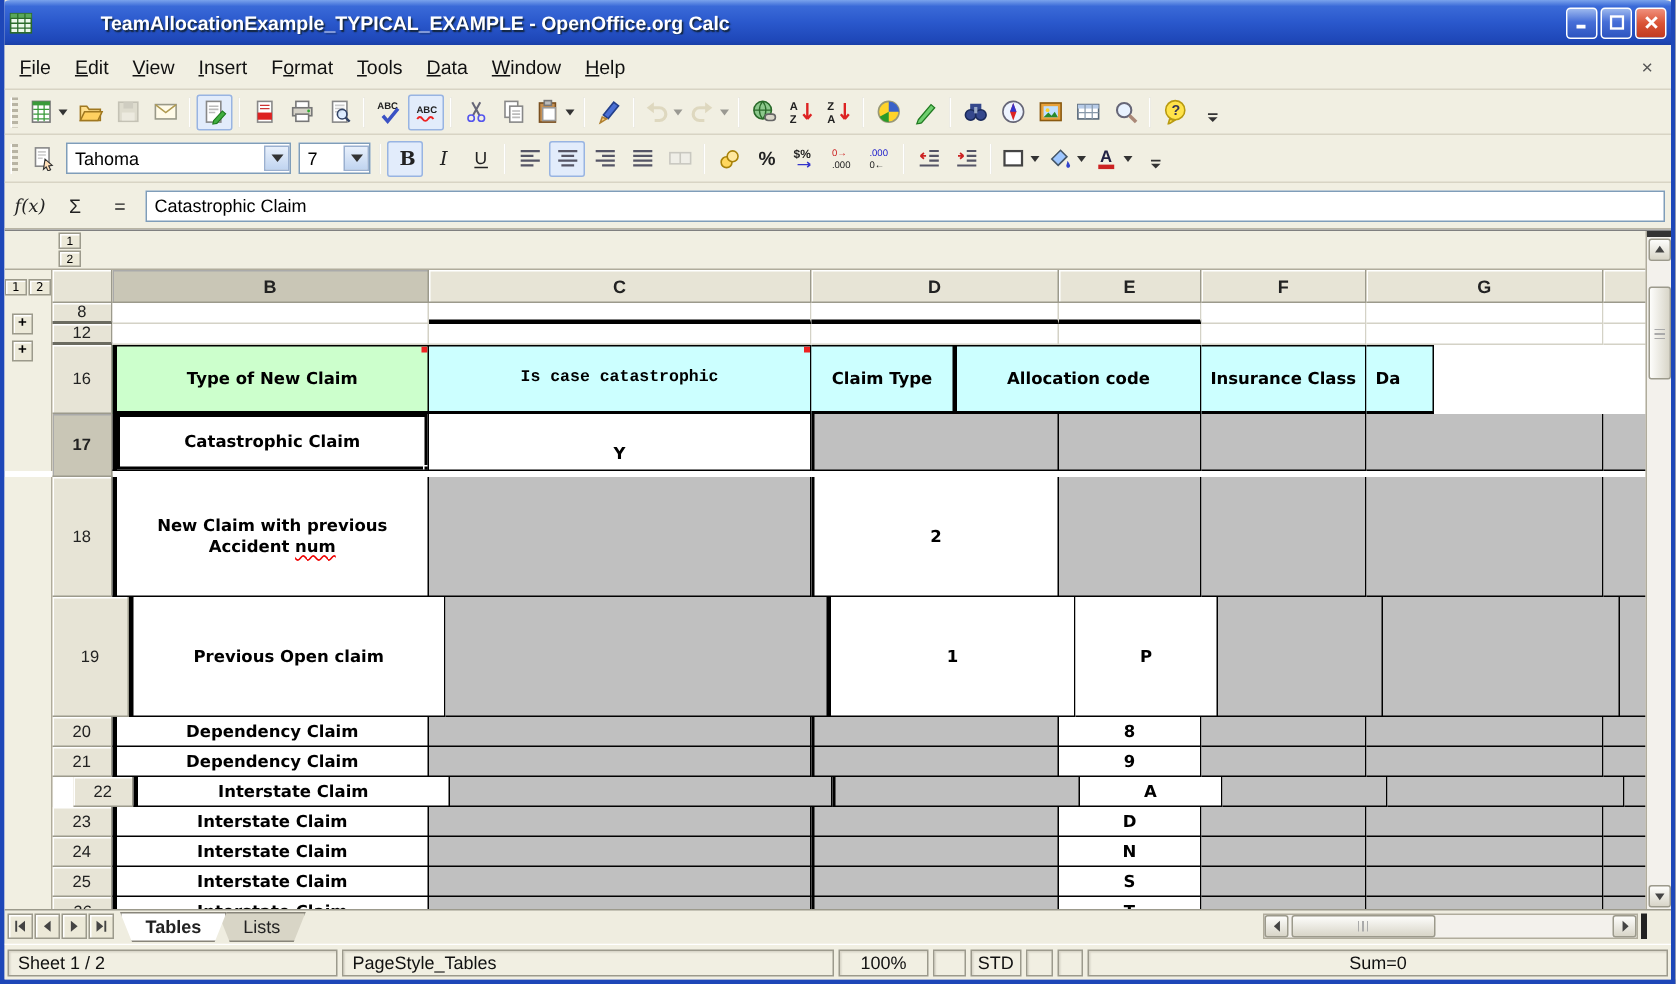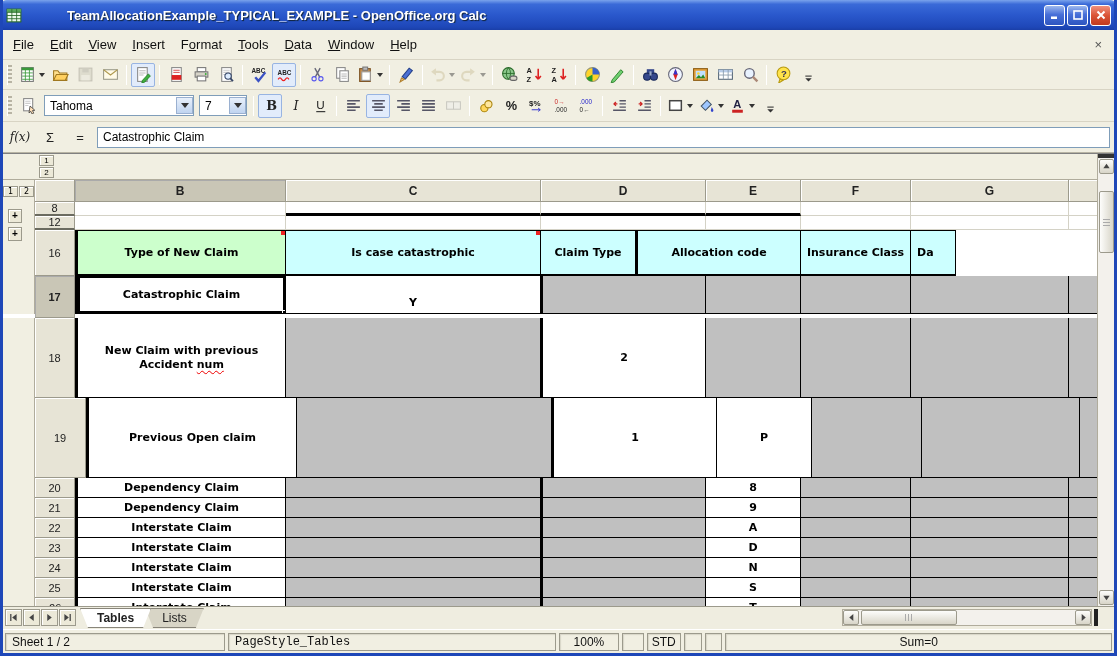--- a/index.html
+++ b/index.html
@@ -584,21 +584,21 @@
           <div class="gcell cell bg-white" style="width: 158px; height: 14px;"></div>
           <div class="gcell cell bg-white" style="width: 45px; height: 14px;"></div>
         </div>
         <div class="grow tablerow hdrrow">
           <div class="gcell gutter" style="width: 32px; height: 46px;"></div>
           <div class="gcell rhead" style="width: 40px; height: 46px;">16</div>
           <div class="gcell cell bg-green first" style="width: 211px; height: 46px;">
             <span>Type of New Claim</span>
             <div class="flag" style="background: rgb(238, 34, 34);"></div>
           </div>
-          <div class="gcell cell bg-cyan" style="width: 255px; height: 46px;">
+          <div class="gcell cell bg-cyan" style="width: 255px; height: 46px; font-family: Liberation Mono, monospace;">
             <span>Is case catastrophic</span>
             <div class="flag" style="background: rgb(238, 34, 34);"></div>
           </div>
           <div class="gcell cell bg-cyan" style="width: 95px; height: 46px;">
             <span>Claim Type</span>
           </div>
           <div class="gcell cell bg-cyan dthick" style="width: 165px; height: 46px;">
             <span>Allocation code</span>
           </div>
           <div class="gcell cell bg-cyan" style="width: 110px; height: 46px;">
@@ -681,21 +681,21 @@
           <div class="gcell cell bg-gray dthick" style="width: 165px; height: 20px;"></div>
           <div class="gcell cell bg-white" style="width: 95px; height: 20px;">
             <span>9</span>
           </div>
           <div class="gcell cell bg-gray" style="width: 110px; height: 20px;"></div>
           <div class="gcell cell bg-gray" style="width: 158px; height: 20px;"></div>
           <div class="gcell cell bg-gray" style="width: 45px; height: 20px;"></div>
         </div>
         <div class="grow tablerow">
           <div class="gcell gutter" style="width: 32px; height: 20px;"></div>
-          <div class="gcell rhead" style="width: 40px; height: 20px;">22</div>
+          <div class="gcell rhead" style="width: 40px; height: 20px; margin-left: 14px;">22</div>
           <div class="gcell cell bg-white first" style="width: 211px; height: 20px;">
             <span>Interstate Claim</span>
           </div>
           <div class="gcell cell bg-gray" style="width: 255px; height: 20px;"></div>
           <div class="gcell cell bg-gray dthick" style="width: 165px; height: 20px;"></div>
           <div class="gcell cell bg-white" style="width: 95px; height: 20px;">
             <span>A</span>
           </div>
           <div class="gcell cell bg-gray" style="width: 110px; height: 20px;"></div>
           <div class="gcell cell bg-gray" style="width: 158px; height: 20px;"></div>
@@ -824,21 +824,21 @@
           <svg viewBox="0 0 10 10" width="9" height="9">
             <path d="M3 1l4.5 4L3 9z" fill="#444"></path>
           </svg>
         </div>
     </div>
     <div class="hsplit"></div>
   </div>
 
   <div class="statusbar" id="statusbar">
       <div class="sfield" style="width: 228px;">Sheet 1 / 2</div>
-      <div class="sfield" style="width: 340px; font-family: Liberation Mono, monospace;">PageStyle_Tables</div>
+      <div class="sfield" style="width: 340px;">PageStyle_Tables</div>
       <div class="sfield center" style="width: 62px;">100%</div>
       <div class="sfield center" style="width: 22px;"></div>
       <div class="sfield center" style="width: 34px;">STD</div>
       <div class="sfield center" style="width: 18px;"></div>
       <div class="sfield center" style="width: 18px;"></div>
       <div class="sfield center" style="width: 401px;">Sum=0</div>
     </div>
 
 </div>
 

